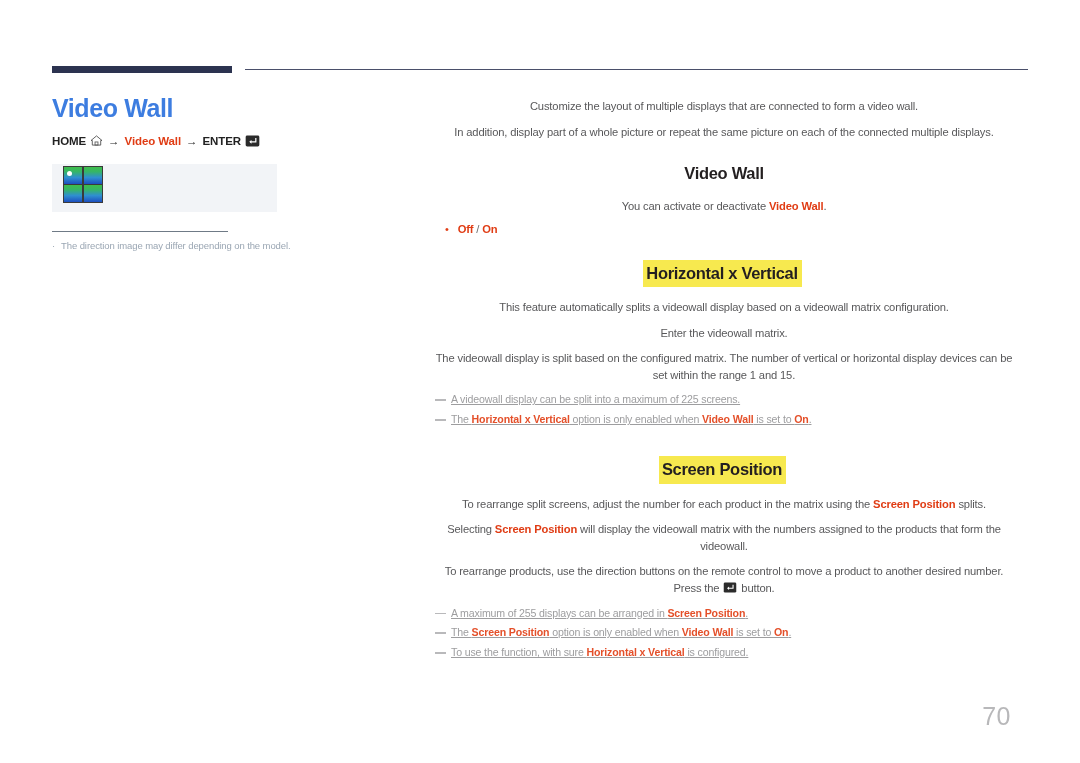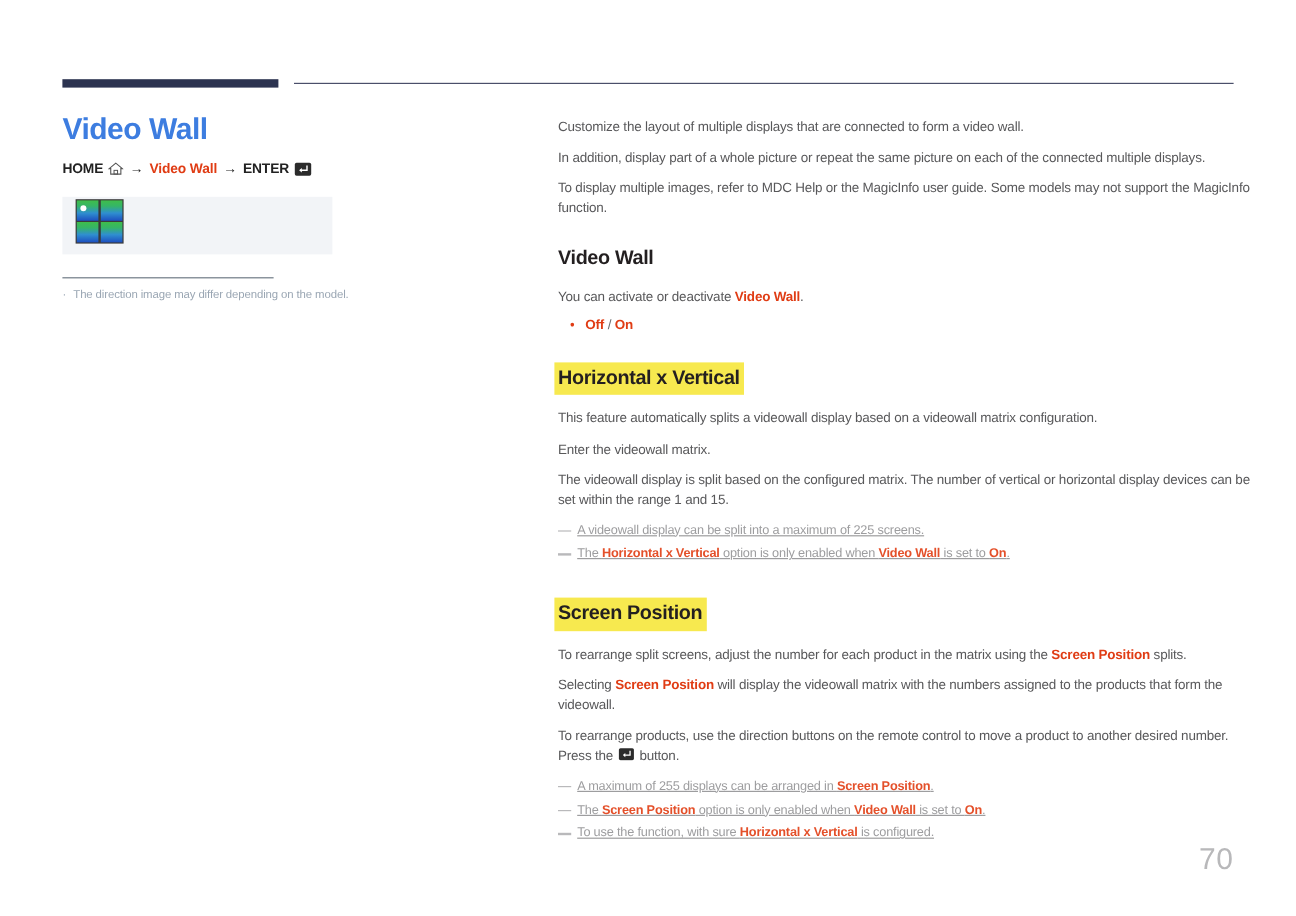--- a/index.html
+++ b/index.html
@@ -129,27 +129,28 @@
   }
   #left-note .note-bullet {
     font-size: 9.5px;
     line-height: 1.2;
     color: #9aa6b3;
   }
 
   
   #right-col {
     position: absolute;
-    left: 465px;
+    left: 435px;
     top: 98px;
     width: 578px;
     color: #58585a;
     font-size: 11.2px;
     line-height: 1.48;
     letter-spacing: -0.15px;
+    text-align: center;
   }
   #right-col p {
     margin: 0 0 9px 0;
   }
   #right-col p.tight { margin-bottom: 7px; }
 
   .section-title {
     font-size: 16.5px;
     font-weight: bold;
     color: #231f20;
@@ -204,21 +205,21 @@
     display: inline-block;
     width: 14px;
     height: 11px;
     vertical-align: -1px;
     margin: 0 1px;
   }
 
   
   #page-number {
     position: absolute;
-    right: 52px;
+    right: 69px;
     top: 702px;
     font-size: 25px;
     color: #b8b8ba;
     letter-spacing: 0.5px;
   }
 </style>
 </head>
 <body>
 
 <div id="header-rule-thick"></div>
@@ -263,21 +264,20 @@
   <div id="left-note">
     <span class="note-bullet">·</span>
     <span>The direction image may differ depending on the model.</span>
   </div>
 </div>
 
 <div id="right-col">
 
   <p>Customize the layout of multiple displays that are connected to form a video wall.</p>
   <p>In addition, display part of a whole picture or repeat the same picture on each of the connected multiple displays.</p>
-  <p>To display multiple images, refer to MDC Help or the MagicInfo user guide. Some models may not support the MagicInfo function.</p>
 
   
   <div class="section-title" id="section-video-wall-title">Video Wall</div>
 
   <p class="tight">
     <span>You can activate or deactivate </span><span class="red">Video Wall</span><span>.</span>
   </p>
 
 
   <div class="bullet-row">

